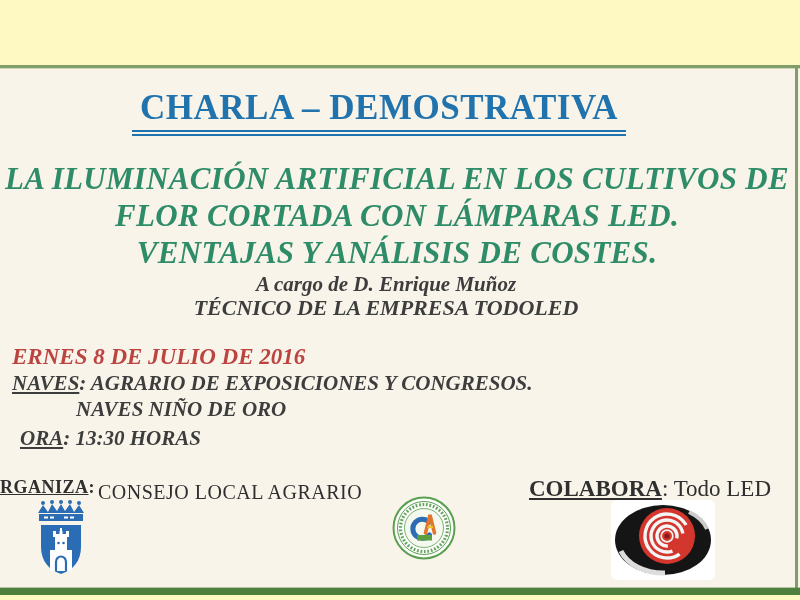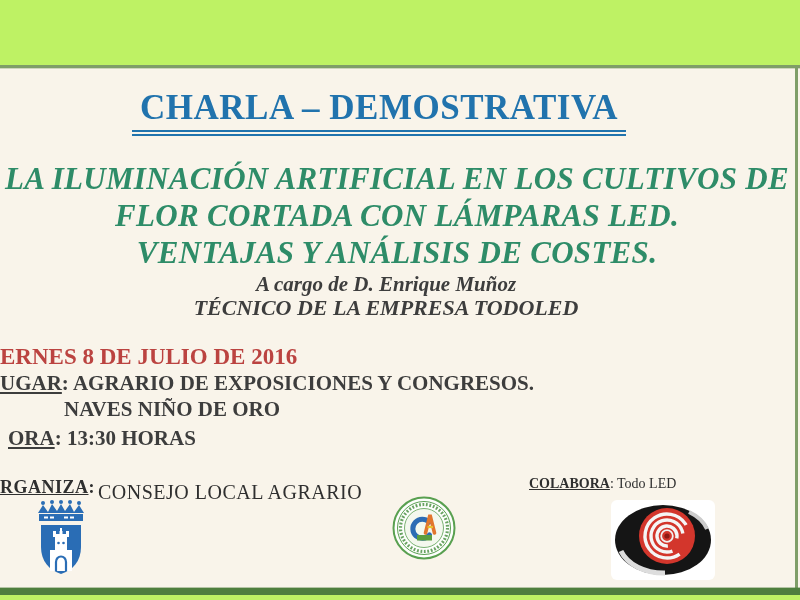--- a/index.html
+++ b/index.html
@@ -1,51 +1,51 @@
 <!DOCTYPE html>
 <html><head>
 <meta charset="utf-8">
 <style>
   html,body{margin:0;padding:0;}
   .poster{
-    position:relative;width:800px;height:600px;background:#bef264;
+    position:relative;width:800px;height:600px;background:#fef9c3;
     font-family:"Liberation Serif", serif;overflow:hidden;
   }
   .sheet{position:absolute;left:0;top:66px;width:800px;height:528px;background:#f9f4ea;}
   .border-top{position:absolute;left:0;top:65px;width:800px;height:3px;background:#7f9e68;box-shadow:0 1px 0 rgba(127,158,104,.35);}
   .border-bottom{position:absolute;left:0;top:588px;width:800px;height:7px;background:#4f7f3e;box-shadow:0 -1px 0 rgba(79,127,62,.4);}
   .border-right{position:absolute;left:795px;top:65px;width:3px;height:530px;background:#7f9e68;}
 
   .title-row{position:absolute;left:-21px;top:88px;width:800px;text-align:center;}
   .title-text{
     display:inline-block;font-size:35px;font-weight:bold;color:#2173ad;
     letter-spacing:.5px;border-bottom:6px double #2173ad;padding:0 8px 2px 8px;
   }
 
   .topic{position:absolute;left:-8px;top:160px;width:810px;text-align:center;
     color:#2e8c68;font-weight:bold;font-style:italic;font-size:31px;line-height:37px;letter-spacing:.3px;}
 
   .speaker{position:absolute;left:-14px;top:272px;width:800px;text-align:center;
     color:#3d3d3d;font-weight:bold;font-style:italic;font-size:21px;line-height:24px;}
   .speaker-role{font-size:22px;}
 
-  .details{position:absolute;left:0;top:345px;width:760px;
-    color:#3d3d3d;font-weight:bold;font-size:21px;line-height:24px;}
+  .details{position:absolute;left:12px;top:345px;width:760px;
+    color:#3d3d3d;font-weight:bold;font-style:italic;font-size:21px;line-height:24px;}
   .date-line{color:#bb4340;font-size:23px;}
   .place-line,.time-line{margin-top:2px;}
   .place2-line{margin-top:2px;padding-left:64px;}
   .time-line{margin-top:5px;padding-left:8px;}
   .u-lbl{text-decoration:underline;}
 
   .organiza{position:absolute;left:0;top:477px;font-size:18px;font-weight:bold;color:#2f2f2f;letter-spacing:.5px;text-align:right;}
   .organiza .u-lbl{text-decoration:underline;}
   .org-lines{position:absolute;left:98px;top:478px;color:#2f2f2f;}
   .org-mono{font-family:"Liberation Mono", monospace;font-size:13px;letter-spacing:1.5px;word-spacing:4px;}
   .org-serif{font-size:20px;letter-spacing:.5px;margin-top:3px;}
-  .colabora{position:absolute;left:529px;top:476px;font-size:14px;color:#2f2f2f;}
+  .colabora{position:absolute;left:529px;top:476px;font-size:23px;color:#2f2f2f;}
   .colabora .u-lbl{font-weight:bold;}
   .colabora-val{font-weight:normal;}
 
   .logo{position:absolute;}
   .logo-shield{left:36px;top:499px;width:50px;height:78px;}
   .logo-seal{left:392px;top:496px;width:64px;height:64px;}
   .logo-eye{left:611px;top:500px;width:104px;height:80px;background:#ffffff;border-radius:6px;display:flex;align-items:center;justify-content:center;}
 </style>
 </head>
 <body>
@@ -66,21 +66,21 @@
     <div>VENTAJAS Y ANÁLISIS DE COSTES.</div>
   </div>
 
   <div class="speaker">
     <div>A cargo de D. Enrique Muñoz</div>
     <div class="speaker-role">TÉCNICO DE LA EMPRESA TODOLED</div>
   </div>
 
   <div class="details">
     <div class="date-line">ERNES 8 DE JULIO DE 2016</div>
-    <div class="place-line"><span class="u-lbl">UGAR</span><span>: AGRARIO DE EXPOSICIONES Y CONGRESOS.</span></div>
+    <div class="place-line"><span class="u-lbl">NAVES</span><span>: AGRARIO DE EXPOSICIONES Y CONGRESOS.</span></div>
     <div class="place2-line">NAVES NIÑO DE ORO</div>
     <div class="time-line"><span class="u-lbl">ORA</span><span>: 13:30 HORAS</span></div>
   </div>
 
   <div class="organiza"><span class="u-lbl">RGANIZA</span><span>:</span></div>
 
   <div class="org-lines">
     <div class="org-serif">CONSEJO LOCAL AGRARIO</div>
   </div>
 

